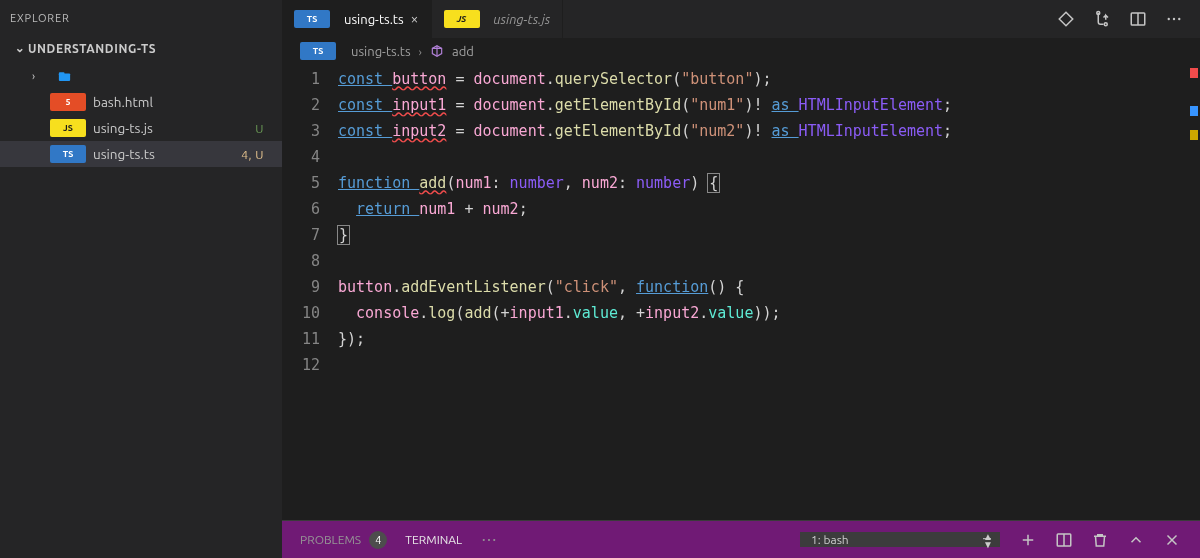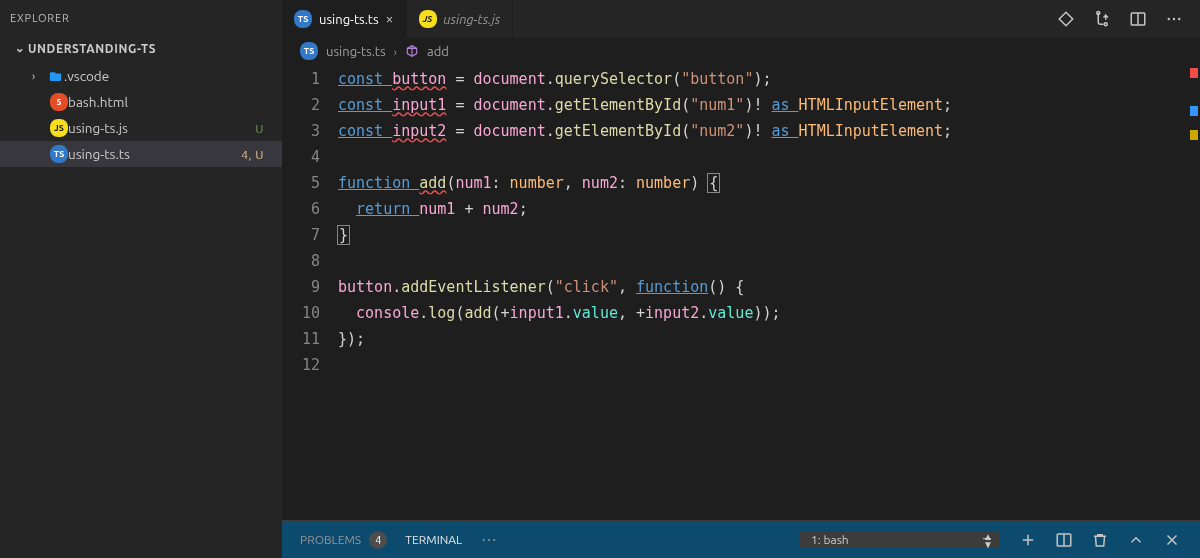--- a/index.html
+++ b/index.html
@@ -10,21 +10,21 @@
   .sidebar { width: 282px; background: #252526; display: flex; flex-direction: column; }
   .explorer-title { height: 35px; padding: 0 10px; font-size: 11px; letter-spacing: .8px; color: #bbbbbb; display: flex; align-items: center; }
   .project-header { height: 26px; padding: 0 6px 0 12px; display: flex; align-items: center; font-size: 12px; font-weight: 700; letter-spacing: .6px; color: #cccccc; cursor: pointer; }
   .project-header .chev { width: 16px; text-align: center; font-size: 12px; color: #cccccc; }
   .tree { padding-top: 2px; }
   .tree-row { height: 26px; display: flex; align-items: center; padding: 0 14px; font-size: 13.5px; color: #cccccc; cursor: pointer; }
   .tree-row.indent1 { padding-left: 32px; }
   .tree-row.indent1b { padding-left: 50px; }
   .tree-row.selected { background: #37373d; }
   .tree-row .chev { width: 14px; font-size: 11px; color: #cccccc; }
-  .file-icon { width: 18px; height: 18px; display:inline-flex; align-items:center; justify-content:center; border-radius:8px; font-size:9px; font-weight:700; }
+  .file-icon { width: 36px; height: 18px; margin-right: 7px; display:inline-flex; align-items:center; justify-content:center; border-radius:2px; font-size:9px; font-weight:700; }
   .ico-folder { color:#2196f3; font-size:15px;}
   .ico-html { background:#e44d26; color:#fff; }
   .ico-js { background:#f7df1e; color:#1a1a1a; }
   .ico-ts { background:#3178c6; color:#fff; }
   .file-label { flex:1; }
   .git-status { font-size: 12px; color: #6a9955; margin-left: auto; padding-right: 4px; letter-spacing:.5px;}
   .git-status.pair { color:#e2c08d; }
 
   
   .main { flex:1; display:flex; flex-direction:column; background:#1e1e1e; }
@@ -51,28 +51,28 @@
   .minimap .mk { position:absolute; right:2px; width:8px; height:10px;}
   .mk.err{background:#f14c4c; top:4px;}
   .mk.mod{background:#3794ff; top:42px;}
   .mk.warn{background:#cca700; top:66px;}
 
   
   .kw { color:#569cd6;text-decoration:underline;}
   .var{ color:#f9a8d4;}
   .fn { color:#dcdcaa;}
   .str{ color:#ce9178;}
-  .typ{ color:#fdba74;}
+  .typ{ color:#8b5cf6;}
   .pun{ color:#d4d4d4;}
   .prop{ color:#5eead4;}
   .errunder { text-decoration: underline wavy #f14c4c; text-decoration-skip-ink:none;}
   .bracematch { border:1px solid #888; padding:0 1px; margin:-1px -1px;}
 
   
-  .panel { height:38px; background:#0c4a6e; border-top:1px solid #3a3a3a; display:flex; align-items:center; padding:0 18px; font-size:12px; color:#969696; gap:18px;}
+  .panel { height:38px; background:#701a75; border-top:1px solid #3a3a3a; display:flex; align-items:center; padding:0 18px; font-size:12px; color:#969696; gap:18px;}
   .panel .ptab { display:flex; align-items:center; gap:8px; cursor:pointer;}
   .panel .ptab.active{ color:#e7e7e7;}
   .panel .badge { background:#4d4d4d; color:#ffffff; border-radius:9px; min-width:18px; height:18px; font-size:11px; display:inline-flex; align-items:center; justify-content:center; padding:0 6px;}
   .panel-spacer{flex:1;}
   .panel-select { background:#3c3c3c; color:#cccccc; border:1px solid #3c3c3c; height:15px; padding:0 16px 0 10px; font-size:12px; position:relative; min-width:200px; display:flex; }
   .panel-select::after { content:""; position:absolute; right:8px; top:50%; width:8px; height:8px; transform:translateY(-60%) rotate(180deg); background:
     linear-gradient(#cccccc,#cccccc) center/8px 1px no-repeat; }
   .panel-select .updown { position:absolute; right:6px; font-size:10px; color:#cccccc; line-height:8px;}
   .panel-icons{ display:flex; gap:16px; align-items:center;}
 </style>
@@ -87,21 +87,20 @@
   </div>
   <div class="tree">
     <div class="tree-row indent1">
       <span class="chev">›</span>
       <span class="file-icon ico-folder">
         <svg viewBox="0 0 24 24" width="15" height="15">
             <rect x="3" y="7" width="18" height="12" rx="1.5" fill="#2196f3"></rect>
             <rect x="3" y="5" width="9" height="5" rx="1.5" fill="#2196f3"></rect>
           </svg>
       </span>
-      <span class="file-label">.vscode</span>
     </div>
     <div class="tree-row indent1b">
       <span class="file-icon ico-html">5</span>
       <span class="file-label">bash.html</span>
     </div>
     <div class="tree-row indent1b">
       <span class="file-icon ico-js">JS</span>
       <span class="file-label">using-ts.js</span>
       <span class="git-status">U</span>
     </div>

